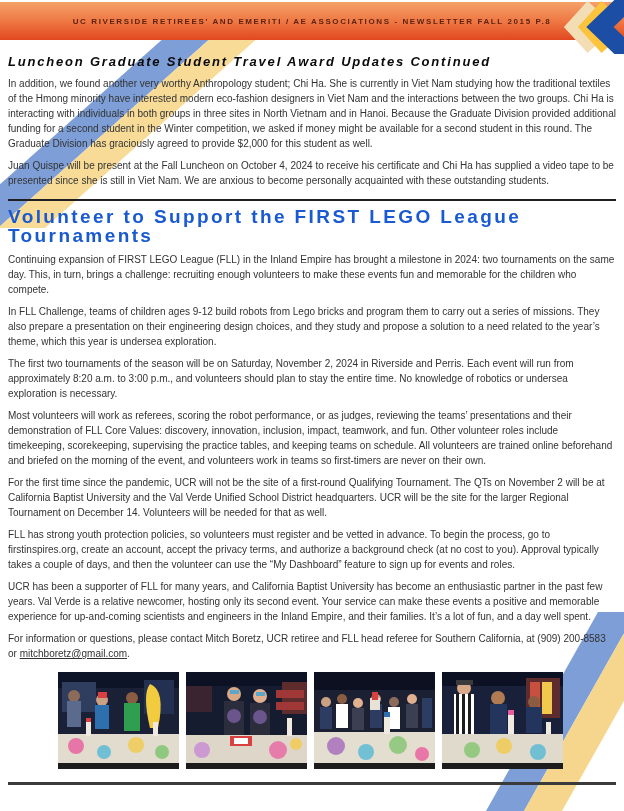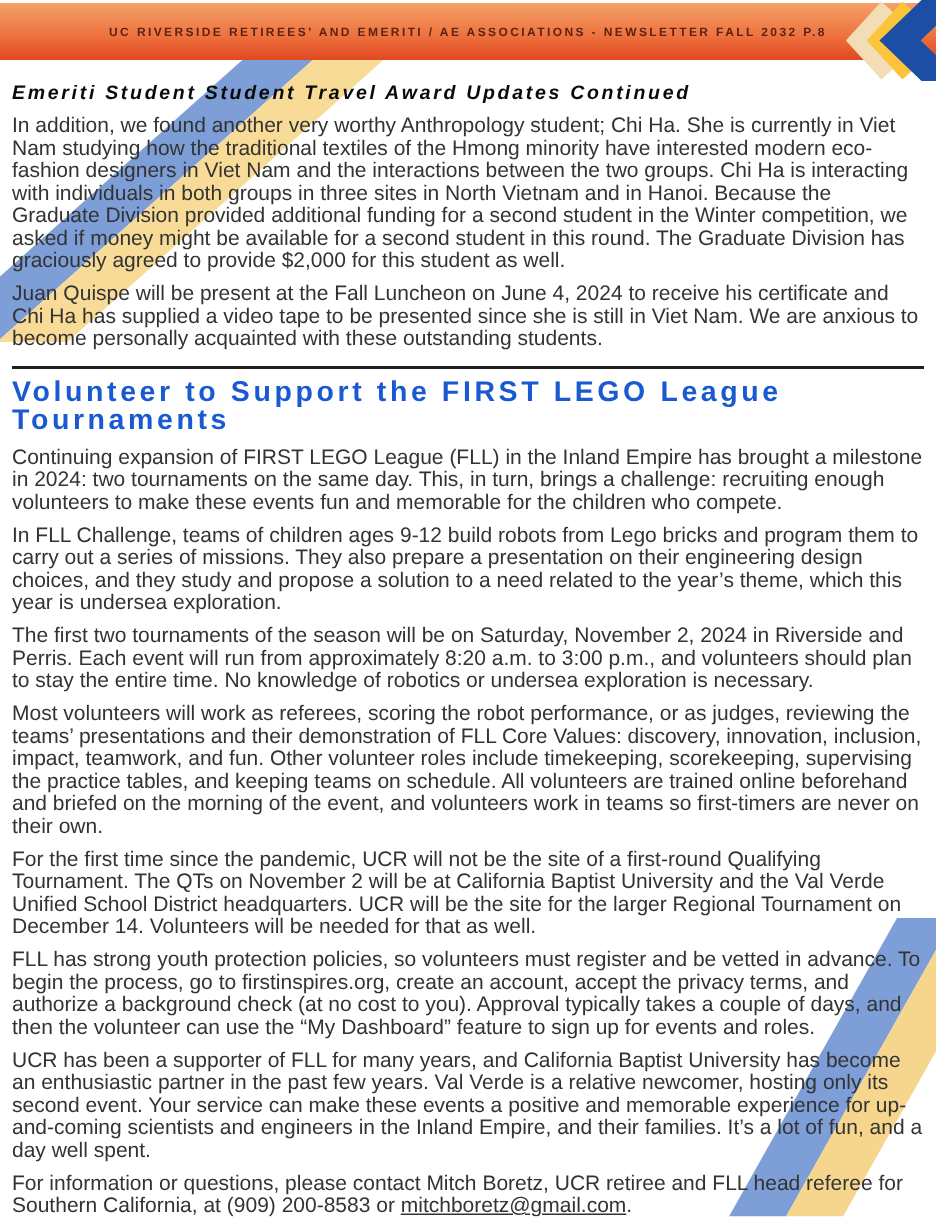--- a/index.html
+++ b/index.html
@@ -13,21 +13,21 @@
        display:flex;align-items:center;justify-content:center;position:relative;}
   .bar-title{font-size:8px;font-weight:bold;letter-spacing:1.6px;color:#5e2212;}
   .chevrons{position:absolute;right:0;top:-2px;}
   
   .h1{font-style:italic;font-weight:bold;font-size:13px;letter-spacing:1.8px;color:#0a0a0a;
       margin:14px 8px 4px 8px;}
   .h2{font-weight:bold;font-size:19px;letter-spacing:2.4px;color:#1a5ad0;margin:6px 8px 0 8px;line-height:19px;}
   .byline{font-weight:bold;font-size:10.5px;letter-spacing:1.6px;color:#1a5ad0;text-align:right;
           margin:1px 12px 0 8px;line-height:13px;}
   
-  p.copy{font-size:14px;line-height:15px;margin:7px 8px;color:#333;}
+  p.copy{font-size:10px;line-height:15px;margin:7px 8px;color:#333;}
   .link{text-decoration:underline;color:inherit;cursor:pointer;}
   .rule{border:none;border-top:2px solid #1f1f1f;margin:11px 8px 3px 8px;}
   .rule2{border:none;border-top:3px solid #3a3a3a;margin:13px 8px 0 8px;}
   
   .photo-row{display:flex;gap:7px;margin:11px 0 0 58px;}
   .photo{width:121px;height:97px;display:block;}
 </style>
 </head>
 <body>
 
@@ -38,31 +38,31 @@
   </g>
   <g>
     <polygon points="598,612 636,612 524,811 486,811" fill="#7d9ed6"></polygon>
     <polygon points="636,612 674,612 562,811 524,811" fill="#f6d68d"></polygon>
   </g>
 </svg>
 
 <div id="content">
 
   <div class="bar">
-    <span class="bar-title">UC RIVERSIDE RETIREES' AND EMERITI / AE ASSOCIATIONS - NEWSLETTER FALL 2032 P.8</span>
+    <span class="bar-title">UC RIVERSIDE RETIREES' AND EMERITI / AE ASSOCIATIONS - NEWSLETTER FALL 2015 P.8</span>
     <svg class="chevrons" width="72" height="54" viewBox="0 0 72 54">
       <polyline points="40,5 20,27 40,49" fill="none" stroke="#f3ddb5" stroke-width="12"></polyline>
       <polyline points="54,5 34,27 54,49" fill="none" stroke="#fbc43c" stroke-width="12"></polyline>
       <polyline points="74,2 48,27 74,52" fill="none" stroke="#1c4ea6" stroke-width="19"></polyline>
     </svg>
   </div>
 
-  <div class="h1">Emeriti Student Student Travel Award Updates Continued</div>
+  <div class="h1">Luncheon Graduate Student Travel Award Updates Continued</div>
   <p class="copy">In addition, we found another very worthy Anthropology student; Chi Ha. She is currently in Viet Nam studying how the traditional textiles of the Hmong minority have interested modern eco-fashion designers in Viet Nam and the interactions between the two groups. Chi Ha is interacting with individuals in both groups in three sites in North Vietnam and in Hanoi. Because the Graduate Division provided additional funding for a second student in the Winter competition, we asked if money might be available for a second student in this round. The Graduate Division has graciously agreed to provide $2,000 for this student as well.</p>
-  <p class="copy">Juan Quispe will be present at the Fall Luncheon on June 4, 2024 to receive his certificate and Chi Ha has supplied a video tape to be presented since she is still in Viet Nam. We are anxious to become personally acquainted with these outstanding students.</p>
+  <p class="copy">Juan Quispe will be present at the Fall Luncheon on October 4, 2024 to receive his certificate and Chi Ha has supplied a video tape to be presented since she is still in Viet Nam. We are anxious to become personally acquainted with these outstanding students.</p>
 
   <hr class="rule">
 
   <div class="h2">Volunteer to Support the FIRST LEGO League Tournaments</div>
   <p class="copy">Continuing expansion of FIRST LEGO League (FLL) in the Inland Empire has brought a milestone in 2024: two tournaments on the same day. This, in turn, brings a challenge: recruiting enough volunteers to make these events fun and memorable for the children who compete.</p>
   <p class="copy">In FLL Challenge, teams of children ages 9-12 build robots from Lego bricks and program them to carry out a series of missions. They also prepare a presentation on their engineering design choices, and they study and propose a solution to a need related to the year’s theme, which this year is undersea exploration.</p>
   <p class="copy">The first two tournaments of the season will be on Saturday, November 2, 2024 in Riverside and Perris. Each event will run from approximately 8:20 a.m. to 3:00 p.m., and volunteers should plan to stay the entire time. No knowledge of robotics or undersea exploration is necessary.</p>
   <p class="copy">Most volunteers will work as referees, scoring the robot performance, or as judges, reviewing the teams’ presentations and their demonstration of FLL Core Values: discovery, innovation, inclusion, impact, teamwork, and fun. Other volunteer roles include timekeeping, scorekeeping, supervising the practice tables, and keeping teams on schedule. All volunteers are trained online beforehand and briefed on the morning of the event, and volunteers work in teams so first-timers are never on their own.</p>
   <p class="copy">For the first time since the pandemic, UCR will not be the site of a first-round Qualifying Tournament. The QTs on November 2 will be at California Baptist University and the Val Verde Unified School District headquarters. UCR will be the site for the larger Regional Tournament on December 14. Volunteers will be needed for that as well.</p>
   <p class="copy">FLL has strong youth protection policies, so volunteers must register and be vetted in advance. To begin the process, go to firstinspires.org, create an account, accept the privacy terms, and authorize a background check (at no cost to you). Approval typically takes a couple of days, and then the volunteer can use the “My Dashboard” feature to sign up for events and roles.</p>

